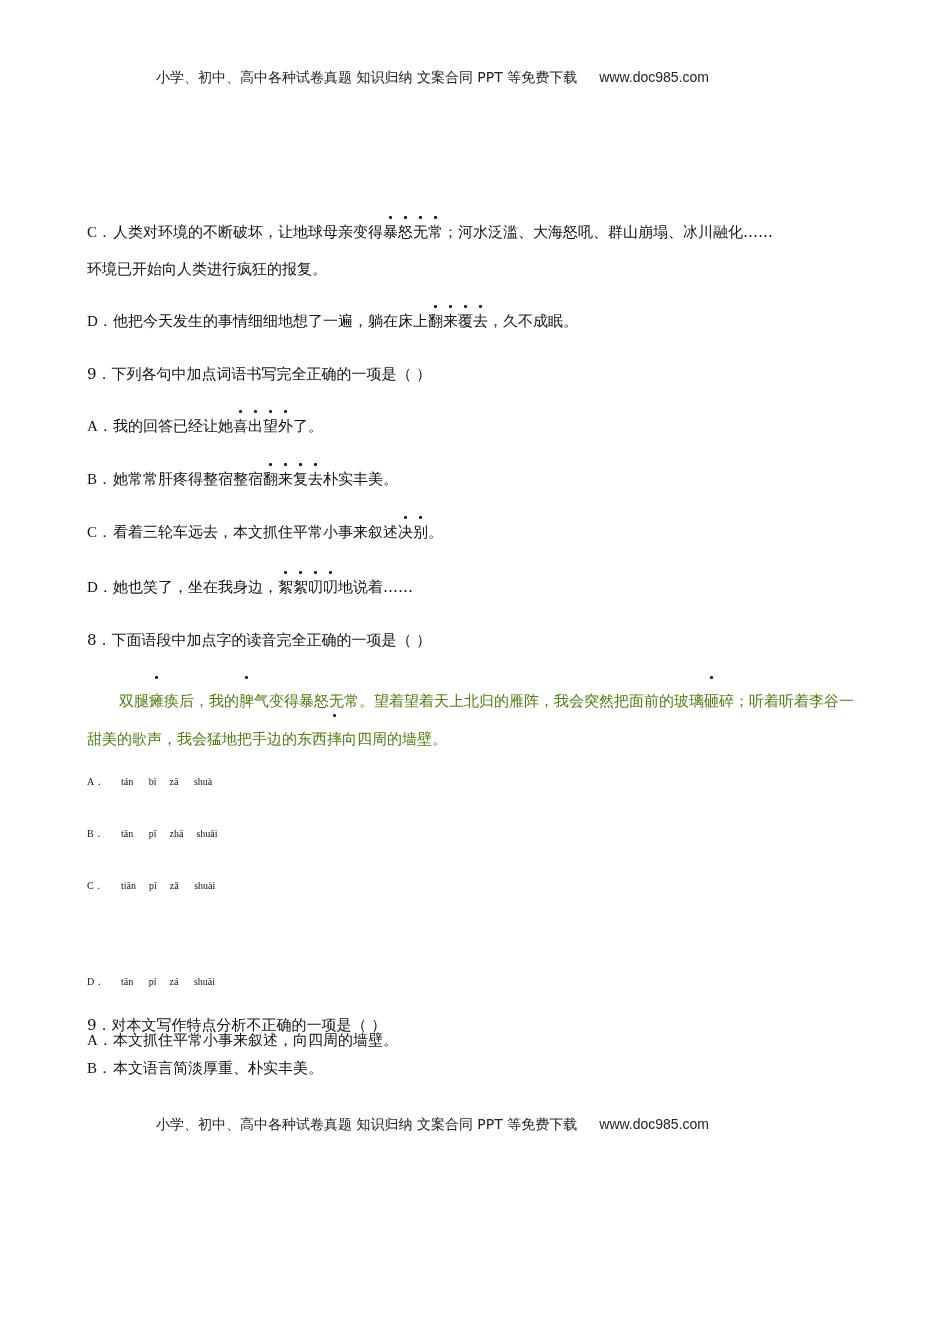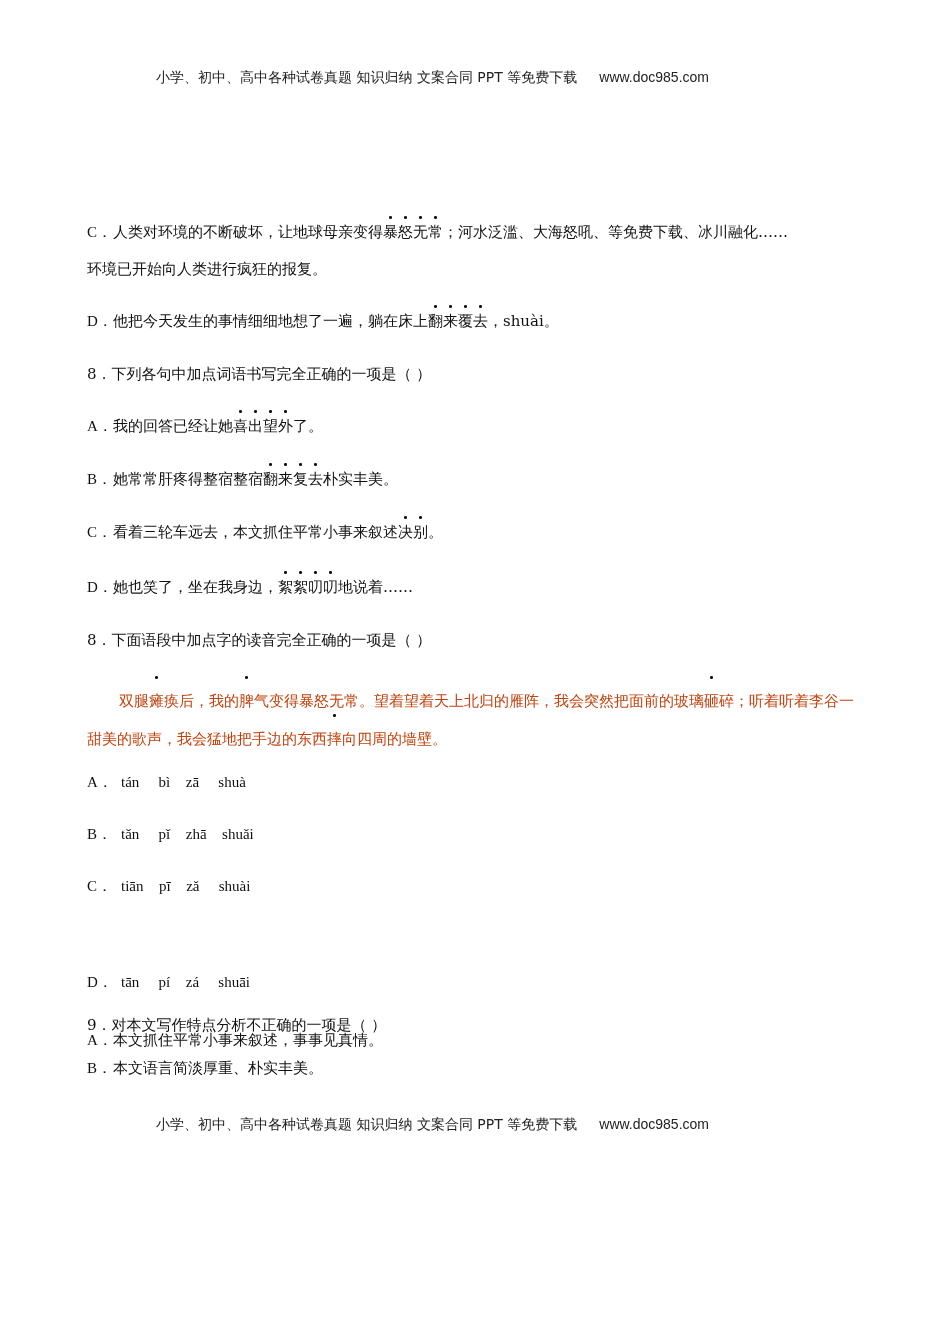--- a/index.html
+++ b/index.html
@@ -39,21 +39,21 @@
       line-height: 20px;
       white-space: nowrap;
       color: #111111;
     }
     .para {
       position: absolute;
       left: 87px;
       width: 776px;
       font-size: 15px;
       line-height: 20px;
-      color: #c2410c;
+      color: #4d7c0f;
     }
     .opt-label {
       display: inline-block;
       min-width: 26px;
       font-family: "Liberation Serif", serif;
     }
     .dot {
       position: relative;
       display: inline-block;
     }
@@ -63,44 +63,44 @@
       top: -6px;
       left: 50%;
       width: 2.5px;
       height: 2.5px;
       margin-left: -1.25px;
       border-radius: 50%;
       background: #111111;
     }
     .pinyin {
       font-family: "Liberation Serif", serif;
-      font-size: 15px;
+      font-size: 10px;
     }
     .pinyin span { margin-right: 8px; }
     .indent { display: inline-block; width: 32px; }
   </style>
 </head>
 <body>
 
 <div class="header-bar">
   <span>小学、初中、高中各种试卷真题  知识归纳  文案合同  PPT 等免费下载</span><span class="site">www.doc985.com</span>
 </div>
 
 <div class="line" style="top:222px;">
-  <span class="opt-label">C．</span><span>人类对环境的不断破坏，让地球母亲变得</span><span class="dot">暴</span><span class="dot">怒</span><span class="dot">无</span><span class="dot">常</span><span>；河水泛滥、大海怒吼、等免费下载、冰川融化……</span>
+  <span class="opt-label">C．</span><span>人类对环境的不断破坏，让地球母亲变得</span><span class="dot">暴</span><span class="dot">怒</span><span class="dot">无</span><span class="dot">常</span><span>；河水泛滥、大海怒吼、群山崩塌、冰川融化……</span>
 </div>
 <div class="line" style="top:259px;">
   <span>环境已开始向人类进行疯狂的报复。</span>
 </div>
 
 <div class="line" style="top:311px;">
-  <span class="opt-label">D．</span><span>他把今天发生的事情细细地想了一遍，躺在床上</span><span class="dot">翻</span><span class="dot">来</span><span class="dot">覆</span><span class="dot">去</span><span>，shuài。</span>
+  <span class="opt-label">D．</span><span>他把今天发生的事情细细地想了一遍，躺在床上</span><span class="dot">翻</span><span class="dot">来</span><span class="dot">覆</span><span class="dot">去</span><span>，久不成眠。</span>
 </div>
 
-<div class="line" style="top:364px;">8．下列各句中加点词语书写完全正确的一项是（    ）</div>
+<div class="line" style="top:364px;">9．下列各句中加点词语书写完全正确的一项是（    ）</div>
 
 <div class="line" style="top:416px;">
   <span class="opt-label">A．</span><span>我的回答已经让她</span><span class="dot">喜</span><span class="dot">出</span><span class="dot">望</span><span class="dot">外</span><span>了。</span>
 </div>
 
 <div class="line" style="top:469px;">
   <span class="opt-label">B．</span><span>她常常肝疼得整宿整宿</span><span class="dot">翻</span><span class="dot">来</span><span class="dot">复</span><span class="dot">去</span><span>朴实丰美。</span>
 </div>
 
 <div class="line" style="top:522px;">
@@ -129,21 +129,21 @@
   <span class="opt-label">C．</span><span>tiān</span>&nbsp;&nbsp;<span>pī</span>&nbsp;&nbsp;<span>zǎ</span>&nbsp;&nbsp;&nbsp;<span>shuài</span>
 </div>
 
 <div class="line pinyin" style="top:928px;margin-top:44px;">
   <span class="opt-label">D．</span><span>tān</span>&nbsp;&nbsp;&nbsp;<span>pí</span>&nbsp;&nbsp;<span>zá</span>&nbsp;&nbsp;&nbsp;<span>shuāi</span>
 </div>
 
 <div class="line" style="top:979px;margin-top:36px;">9．对本文写作特点分析不正确的一项是（        ）</div>
 
 <div class="line" style="top:1030px;">
-  <span class="opt-label">A．</span><span>本文抓住平常小事来叙述，事事见真情。</span>
+  <span class="opt-label">A．</span><span>本文抓住平常小事来叙述，向四周的墙壁。</span>
 </div>
 
 <div class="line" style="top:1034px;margin-top:24px;">
   <span class="opt-label">B．</span><span>本文语言简淡厚重、朴实丰美。</span>
 </div>
 
 <div class="footer-bar">
   <span>小学、初中、高中各种试卷真题  知识归纳  文案合同  PPT 等免费下载</span><span class="site">www.doc985.com</span>
 </div>
 

